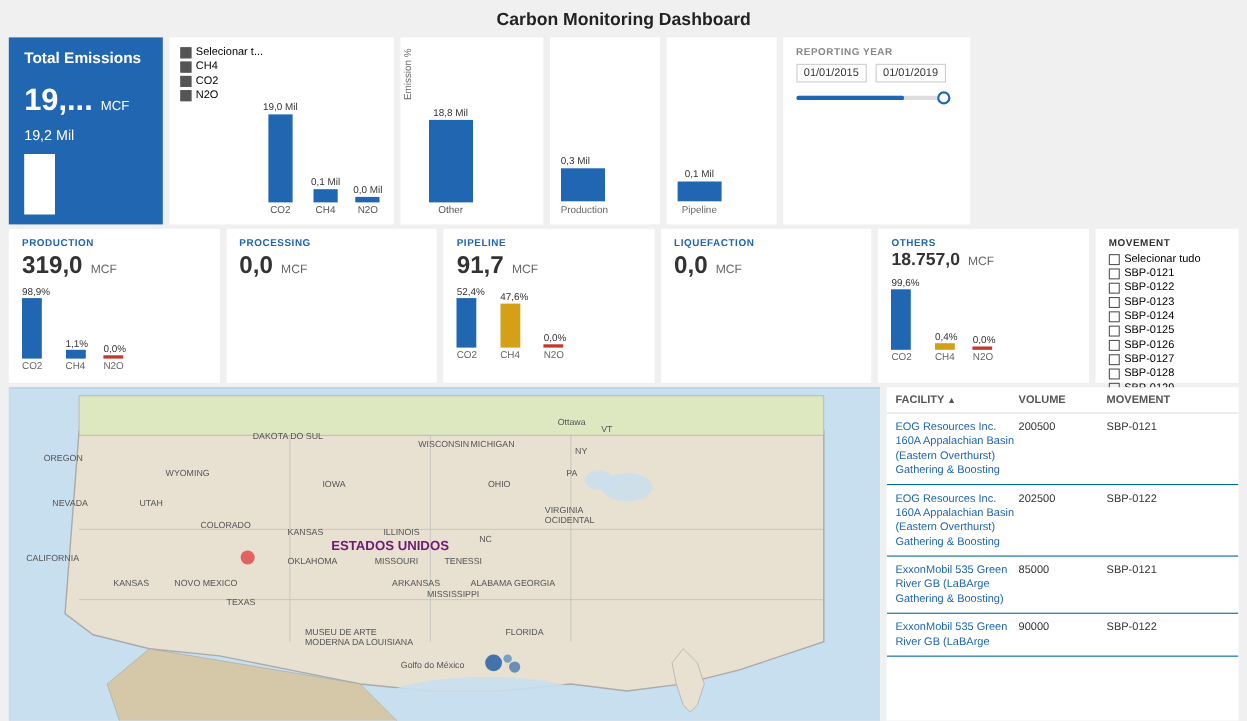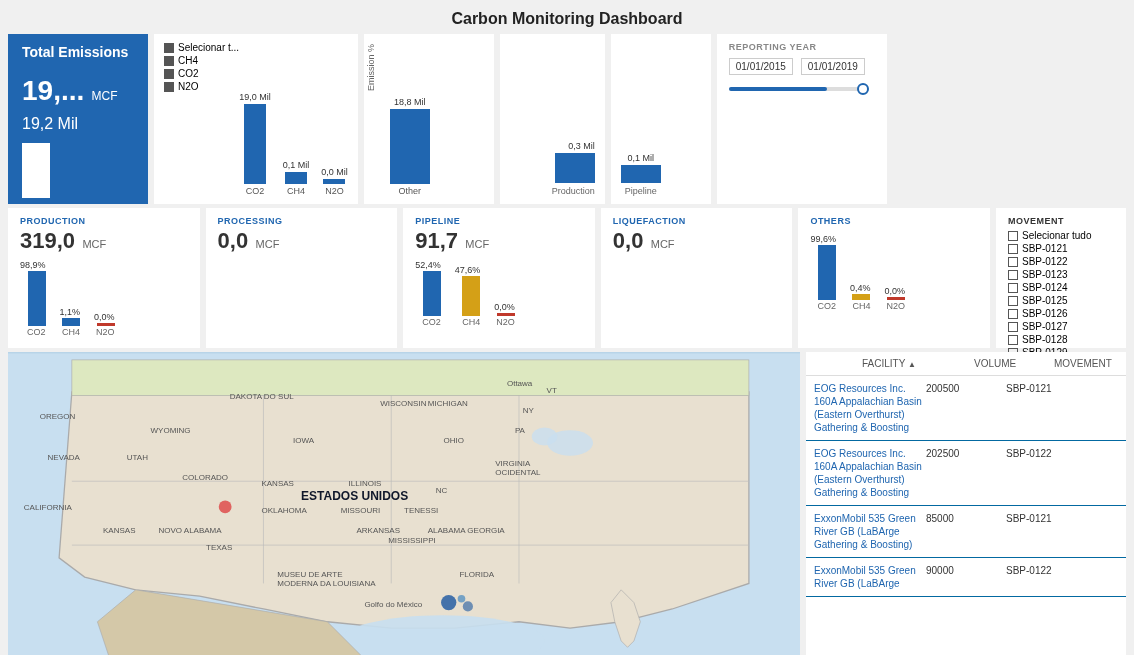--- a/index.html
+++ b/index.html
@@ -49,40 +49,40 @@
     .slider-fill { width: 70%; height: 100%; background: #2066b0; border-radius: 2px; }
     .slider-thumb { width: 12px; height: 12px; background: white; border: 2px solid #2066b0; border-radius: 50%; position: absolute; top: -4px; right: 0; }
 
     
     .metrics-row { display: flex; gap: 6px; height: 140px; }
     .metric-card { background: white; padding: 8px 12px; flex: 1; display: flex; flex-direction: column; }
     .metric-title { font-size: 9px; font-weight: 700; color: #2066b0; letter-spacing: 0.5px; margin-bottom: 2px; text-transform: uppercase; }
     .metric-value { font-size: 22px; font-weight: bold; color: #333; }
     .metric-unit { font-size: 11px; color: #666; margin-left: 4px; }
     .metric-bars { display: flex; align-items: flex-end; gap: 14px; margin-top: 6px; }
-    .metric-bar-group { display: flex; flex-direction: column; align-items: flex-end; gap: 1px; }
+    .metric-bar-group { display: flex; flex-direction: column; align-items: flex-start; gap: 1px; }
     .metric-bar-pct { font-size: 9px; color: #333; }
     .metric-bar-lbl { font-size: 9px; color: #666; }
 
     .movement-card { background: white; padding: 8px 12px; min-width: 130px; display: flex; flex-direction: column; }
     .movement-title { font-size: 9px; font-weight: 700; color: #333; letter-spacing: 0.5px; margin-bottom: 4px; }
     .movement-list { display: flex; flex-direction: column; gap: 2px; }
     .movement-item { display: flex; align-items: center; gap: 4px; font-size: 10px; }
     .movement-box { width: 10px; height: 10px; border: 1px solid #555; flex-shrink: 0; }
 
     
     .bottom-row { display: flex; gap: 6px; flex: 1; min-height: 0; }
 
     .map-card { background: #b8d4e8; position: relative; flex: 1; min-height: 240px; overflow: hidden; }
     .map-placeholder { width: 100%; height: 100%; position: relative; }
     .map-state-label { position: absolute; font-size: 8px; color: #555; }
 
     .table-card { background: white; min-width: 320px; display: flex; flex-direction: column; overflow: hidden; }
     .table-header { display: grid; grid-template-columns: 1fr 80px 100px 12px; padding: 6px 8px; border-bottom: 1px solid #ddd; align-items: center; }
-    .th { font-size: 10px; font-weight: 400; color: #555; margin-left: 48px; }
+    .th { font-size: 10px; font-weight: 700; color: #555; }
     .table-body { overflow-y: auto; flex: 1; }
     .table-row { display: grid; grid-template-columns: 1fr 80px 100px 12px; padding: 6px 8px; border-bottom: 1px solid #0369a1; }
     .td { font-size: 10px; color: #333; line-height: 1.3; }
     .td.facility { color: #2066b0; }
 
     .sort-arrow { font-size: 8px; color: #555; }
   </style>
 </head>
 <body>
 
@@ -95,21 +95,21 @@
     <div class="left-panel">
 
       <div class="top-row">
 
         <div class="total-emissions-card">
           <div class="label">Total Emissions</div>
           <div style="margin-top:8px;">
             <span class="value">19,...</span>
             <span class="unit">MCF</span>
           </div>
-          <div style="font-size:16px; margin-top:8px;">19,2 Mil</div>
+          <div style="font-size:13px; margin-top:8px;">19,2 Mil</div>
           <div class="bar-container">
             <div class="total-bar"></div>
           </div>
         </div>
 
         <div class="emissions-chart-card">
           <div class="legend">
             <div class="legend-item">
               <div class="legend-box" style="background:#555;"></div>
               <span>Selecionar t...</span>
@@ -151,21 +151,21 @@
             <span style="writing-mode:vertical-lr;transform:rotate(180deg);font-size:9px;color:#666;position:absolute;left:2px;top:10px;">Emission %</span>
             <div class="mini-bar-group">
               <span class="bar-value">18,8 Mil</span>
               <div style="width:40px; height:75px; background:#2066b0;"></div>
               <span class="bar-label">Other</span>
             </div>
           </div>
         </div>
 
         <div class="production-bar-card">
-          <div style="display:flex;flex-direction:column;align-items:flex-end;margin-top:auto;margin-left:42px;">
+          <div style="display:flex;flex-direction:column;align-items:flex-start;margin-top:auto;">
             <span class="small-bar-value">0,3 Mil</span>
             <div class="small-bar" style="height:30px;"></div>
             <span class="small-bar-label">Production</span>
           </div>
         </div>
 
         <div class="pipeline-bar-card">
           <div style="display:flex;flex-direction:column;align-items:center;margin-top:auto;">
             <span class="small-bar-value">0,1 Mil</span>
             <div class="small-bar" style="height:18px;"></div>
@@ -251,20 +251,24 @@
         <div class="metric-card">
           <div class="metric-title">LIQUEFACTION</div>
           <div>
             <span class="metric-value">0,0</span>
             <span class="metric-unit">MCF</span>
           </div>
         </div>
 
         <div class="metric-card">
           <div class="metric-title">OTHERS</div>
+          <div>
+            <span class="metric-value" style="font-size:16px;">18.757,0</span>
+            <span class="metric-unit">MCF</span>
+          </div>
           <div class="metric-bars">
             <div class="metric-bar-group">
               <span class="metric-bar-pct">99,6%</span>
               <div style="width:18px;height:55px;background:#2066b0;"></div>
               <span class="metric-bar-lbl">CO2</span>
             </div>
             <div class="metric-bar-group">
               <span class="metric-bar-pct">0,4%</span>
               <div style="width:18px;height:6px;background:#d4a017;"></div>
               <span class="metric-bar-lbl">CH4</span>
@@ -367,39 +371,39 @@
               <span class="map-state-label" style="top:30%;left:5%;">NEVADA</span>
               <span class="map-state-label" style="top:30%;left:15%;">UTAH</span>
               <span class="map-state-label" style="top:36%;left:22%;">COLORADO</span>
               <span class="map-state-label" style="top:45%;left:2%;">CALIFORNIA</span>
               <span class="map-state-label" style="top:52%;left:12%;">KANSAS</span>
               <span class="map-state-label" style="top:12%;left:28%;">DAKOTA DO SUL</span>
               <span class="map-state-label" style="top:25%;left:36%;">IOWA</span>
               <span class="map-state-label" style="top:38%;left:32%;">KANSAS</span>
               <span class="map-state-label" style="top:46%;left:32%;">OKLAHOMA</span>
               <span class="map-state-label" style="top:57%;left:25%;">TEXAS</span>
-              <span class="map-state-label" style="top:52%;left:19%;">NOVO ALABAMA</span>
+              <span class="map-state-label" style="top:52%;left:19%;">NOVO MEXICO</span>
               <span class="map-state-label" style="top:38%;left:43%;">ILLINOIS</span>
               <span class="map-state-label" style="top:46%;left:42%;">MISSOURI</span>
               <span class="map-state-label" style="top:52%;left:44%;">ARKANSAS</span>
               <span class="map-state-label" style="top:55%;left:48%;">MISSISSIPPI</span>
               <span class="map-state-label" style="top:52%;left:53%;">ALABAMA</span>
               <span class="map-state-label" style="top:52%;left:58%;">GEORGIA</span>
               <span class="map-state-label" style="top:65%;left:57%;">FLORIDA</span>
               <span class="map-state-label" style="top:25%;left:55%;">OHIO</span>
               <span class="map-state-label" style="top:46%;left:50%;">TENESSI</span>
               <span class="map-state-label" style="top:32%;left:59%;margin-left:20px;">VIRGINIA<br>OCIDENTAL</span>
               <span class="map-state-label" style="top:22%;left:64%;">PA</span>
               <span class="map-state-label" style="top:16%;left:65%;">NY</span>
               <span class="map-state-label" style="top:10%;left:68%;">VT</span>
               <span class="map-state-label" style="top:8%;left:63%;">Ottawa</span>
               <span class="map-state-label" style="top:14%;left:47%;">WISCONSIN</span>
               <span class="map-state-label" style="top:14%;left:53%;">MICHIGAN</span>
               <span class="map-state-label" style="top:40%;left:54%;">NC</span>
-              <span style="position:absolute;top:41%;left:37%;font-weight:bold;font-size:12px;color:#0f172a;">ESTADOS UNIDOS</span>
+              <span style="position:absolute;top:41%;left:37%;font-weight:bold;font-size:12px;color:#701a75;">ESTADOS UNIDOS</span>
               <span class="map-state-label" style="top:65%;left:34%;">MUSEU DE ARTE<br>MODERNA DA LOUISIANA</span>
               <span class="map-state-label" style="top:74%;left:45%;">Golfo do México</span>
             </div>
             
             
           </div>
         </div>
 
         <div class="table-card">
           <div class="table-header">

